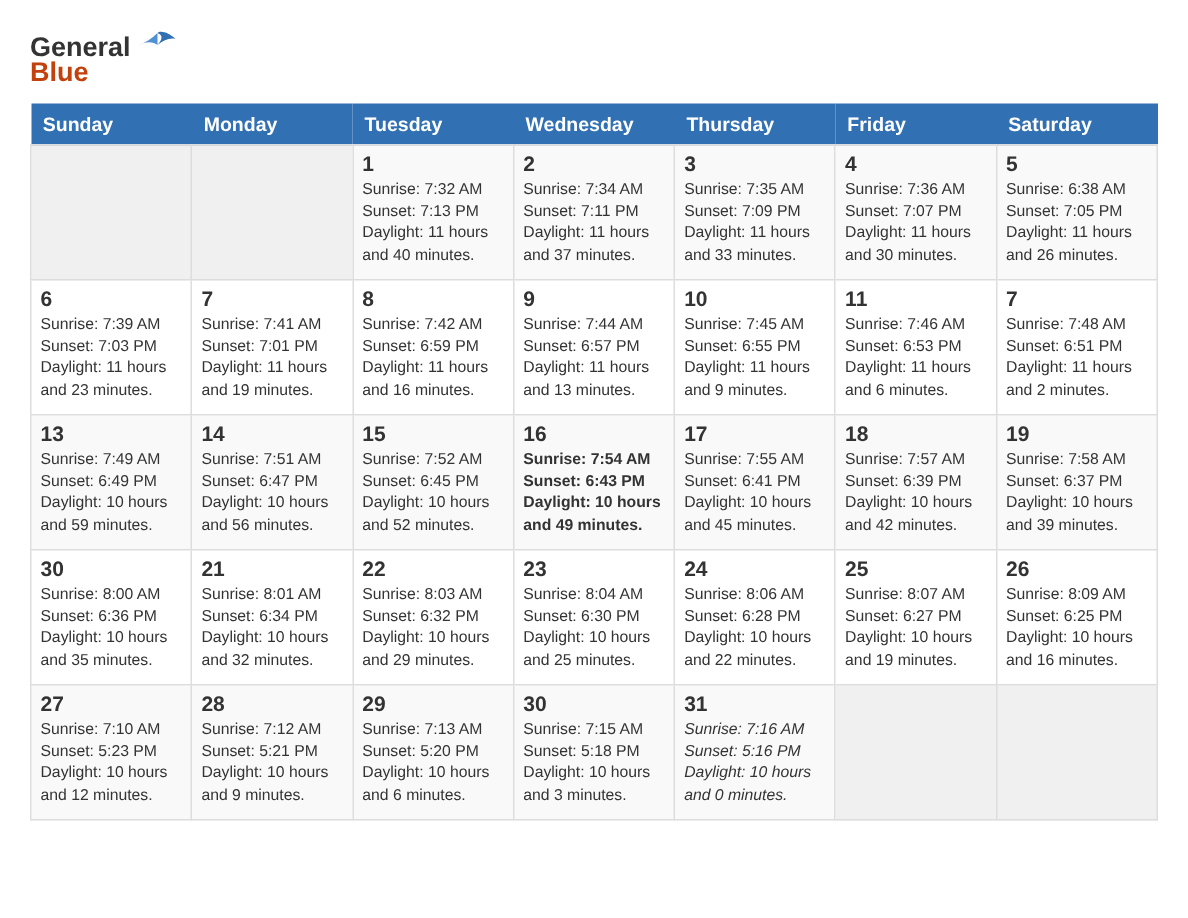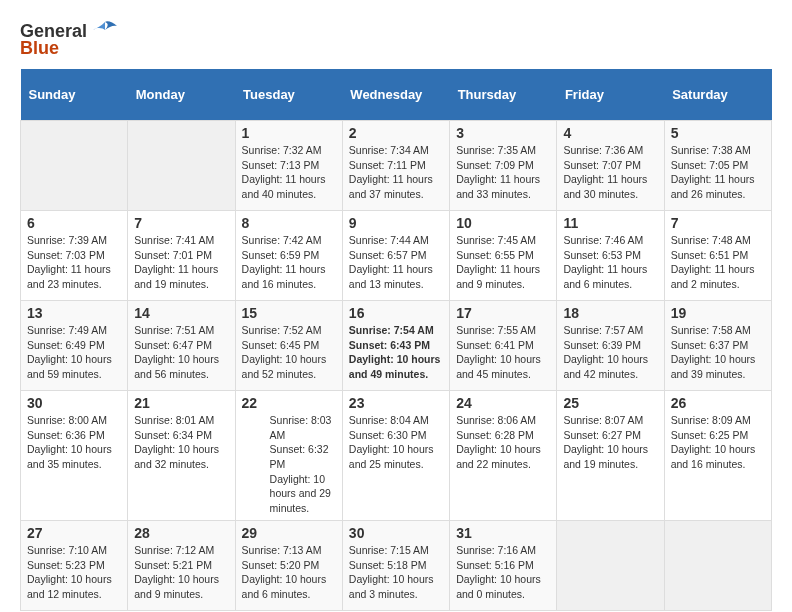--- a/index.html
+++ b/index.html
@@ -35,21 +35,21 @@
     }
     table {
       width: 100%;
       border-collapse: collapse;
       table-layout: fixed;
     }
     thead th {
       background-color: #3070b3;
       color: #fff;
       text-align: left;
-      padding: 18px 8px;
+      padding: 6px 8px;
       font-size: 13px;
       font-weight: bold;
     }
     tbody td {
       border: 1px solid #ddd;
       vertical-align: top;
       padding: 4px 6px;
       font-size: 11px;
       color: #333;
       height: 90px;
@@ -132,21 +132,21 @@
 Daylight: 11 hours and 33 minutes.</div>
         </td>
         <td>
           <span class="day-number">4</span>
           <div class="cell-info" style="white-space: pre-line;">Sunrise: 7:36 AM
 Sunset: 7:07 PM
 Daylight: 11 hours and 30 minutes.</div>
         </td>
         <td>
           <span class="day-number">5</span>
-          <div class="cell-info" style="white-space: pre-line;">Sunrise: 7:38 AM
+          <div class="cell-info" style="white-space: pre-line;">Sunrise: 6:38 AM
 Sunset: 7:05 PM
 Daylight: 11 hours and 26 minutes.</div>
         </td>
       </tr>
       <tr>
         <td>
           <span class="day-number">6</span>
           <div class="cell-info" style="white-space: pre-line;">Sunrise: 7:39 AM
 Sunset: 7:03 PM
 Daylight: 11 hours and 23 minutes.</div>
@@ -240,21 +240,21 @@
 Daylight: 10 hours and 35 minutes.</div>
         </td>
         <td>
           <span class="day-number">21</span>
           <div class="cell-info" style="white-space: pre-line;">Sunrise: 8:01 AM
 Sunset: 6:34 PM
 Daylight: 10 hours and 32 minutes.</div>
         </td>
         <td>
           <span class="day-number">22</span>
-          <div class="cell-info" style="white-space: pre-line; margin-left: 28px;">Sunrise: 8:03 AM
+          <div class="cell-info" style="white-space: pre-line;">Sunrise: 8:03 AM
 Sunset: 6:32 PM
 Daylight: 10 hours and 29 minutes.</div>
         </td>
         <td>
           <span class="day-number">23</span>
           <div class="cell-info" style="white-space: pre-line;">Sunrise: 8:04 AM
 Sunset: 6:30 PM
 Daylight: 10 hours and 25 minutes.</div>
         </td>
         <td>
@@ -296,21 +296,21 @@
 Daylight: 10 hours and 6 minutes.</div>
         </td>
         <td>
           <span class="day-number">30</span>
           <div class="cell-info" style="white-space: pre-line;">Sunrise: 7:15 AM
 Sunset: 5:18 PM
 Daylight: 10 hours and 3 minutes.</div>
         </td>
         <td>
           <span class="day-number">31</span>
-          <div class="cell-info" style="white-space: pre-line;">Sunrise: 7:16 AM
+          <div class="cell-info" style="white-space: pre-line; font-style: italic;">Sunrise: 7:16 AM
 Sunset: 5:16 PM
 Daylight: 10 hours and 0 minutes.</div>
         </td>
         <td class="empty-cell"></td>
         <td class="empty-cell"></td>
       </tr>
     </tbody>
 </table>
 
 </body></html>

